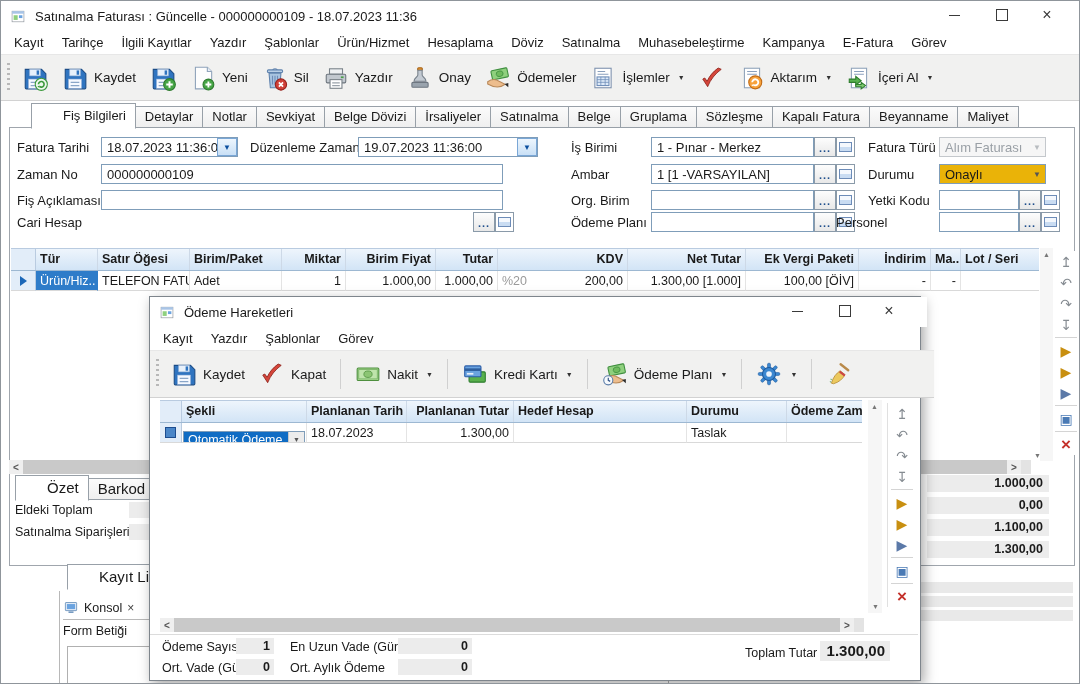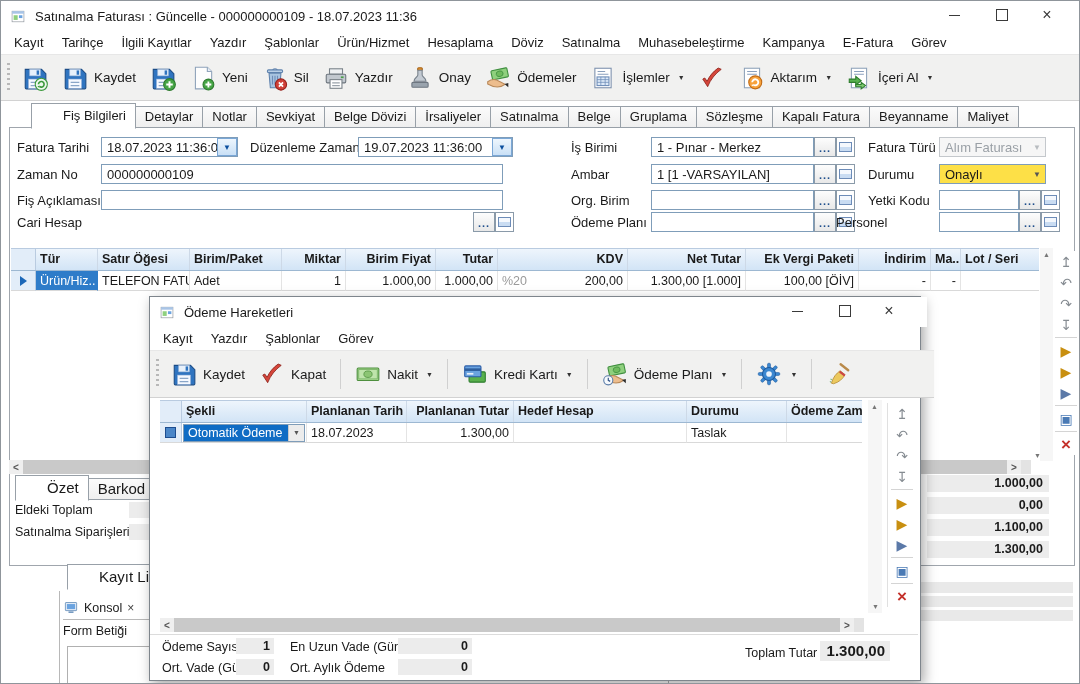--- a/index.html
+++ b/index.html
@@ -44,21 +44,21 @@
   .fld .fval{flex:1;padding:0 5px;white-space:nowrap;overflow:hidden;}
   .fld.ro{background:#e9e9e9;}
   .cal-btn{width:20px;height:18px;box-sizing:border-box;border:1px solid #7aa7d6;
        background:linear-gradient(#eef6fd,#c9e0f6);color:#0b4f9e;font-size:8px;display:flex;
        align-items:center;justify-content:center;}
   .btn-ell{width:22px;height:20px;box-sizing:border-box;border:1px solid #8a9aa9;background:linear-gradient(#fdfdfd,#e8e8e8);
        color:#1e4e8c;font-weight:bold;font-size:11px;letter-spacing:1px;display:flex;align-items:flex-end;justify-content:center;padding-bottom:2px;}
   .btn-pad{width:19px;height:20px;box-sizing:border-box;border:1px solid #8a9aa9;background:#fff;
        display:flex;align-items:center;justify-content:center;}
   .pad-glyph{width:11px;height:8px;border:1px solid #6d8cb8;background:linear-gradient(#f4f8fd 55%,#c9dcf2 55%);}
-  .select{border:1px solid #7f9db9;background:#fde047;height:20px;box-sizing:border-box;display:flex;align-items:center;font-size:13px;}
+  .select{border:1px solid #7f9db9;background:#eab308;height:20px;box-sizing:border-box;display:flex;align-items:center;font-size:13px;}
   .select .sval{flex:1;padding:0 5px;white-space:nowrap;overflow:hidden;}
   .select .chev{width:16px;text-align:center;color:#555;font-size:8px;}
   .select.disabled{background:#f6f6f6;border-color:#c4c8cc;color:#9aa0a6;}
   .select.disabled .chev{color:#b8bcc0;}
   
   .g-head{display:flex;background:linear-gradient(#eef5fc,#d2e4f6);border-top:1px solid #b9cbe0;
           border-bottom:1px solid #9db8d2;font-weight:bold;font-size:12.5px;}
   .g-head .gc{line-height:21px;height:21px;}
   .g-row{display:flex;font-size:12.5px;background:#fff;}
   .g-row .gc{line-height:20px;height:20px;border-bottom:1px solid #d9d9d9;background:#fff;}
@@ -284,21 +284,21 @@
     </div>
 
   <div class="abs page" style="left:8px;top:126px;width:1064px;height:437px;"></div>
 
   <span class="abs flabel" style="left:16px;top:139px;">Fatura Tarihi</span>
   <div class="abs fld" style="left:100px;top:136px;width:137px;">
     <span class="fval">18.07.2023 11:36:02</span>
     <span class="cal-btn">▼</span>
   </div>
   <span class="abs flabel" style="left:249px;top:139px;">Düzenleme Zamanı</span>
-  <div class="abs fld" style="left:357px;top:136px;width:155px;">
+  <div class="abs fld" style="left:357px;top:136px;width:180px;">
     <span class="fval">19.07.2023 11:36:00</span>
     <span class="cal-btn">▼</span>
   </div>
 
   <span class="abs flabel" style="left:16px;top:166px;">Zaman No</span>
   <div class="abs fld" style="left:100px;top:163px;width:402px;">
     <span class="fval">000000000109</span>
   </div>
   <span class="abs flabel" style="left:16px;top:192px;">Fiş Açıklaması</span>
   <div class="abs fld" style="left:100px;top:189px;width:402px;">
@@ -590,21 +590,21 @@
         <span class="gc pg c1">Planlanan Tarih</span>
         <span class="gc pg c2 num">Planlanan Tutar</span>
         <span class="gc pg c3">Hedef Hesap</span>
         <span class="gc pg c4">Durumu</span>
         <span class="gc pg c5">Ödeme Zaman</span>
       </div>
       <div class="g-row">
         <span class="gc ind pg">
             <span class="sqind"></span>
           </span>
-        <span class="gc pg c0" style="padding:1px 1px;">
+        <span class="gc pg c0" style="padding:8px 1px;">
           <span class="cell-select">
             <span class="cs-val">Otomatik Ödeme</span>
             <span class="cs-chev">▼</span>
           </span>
         </span>
         <span class="gc pg c1">18.07.2023</span>
         <span class="gc pg c2 num">1.300,00</span>
         <span class="gc pg c3"></span>
         <span class="gc pg c4">Taslak</span>
         <span class="gc pg c5"></span>

